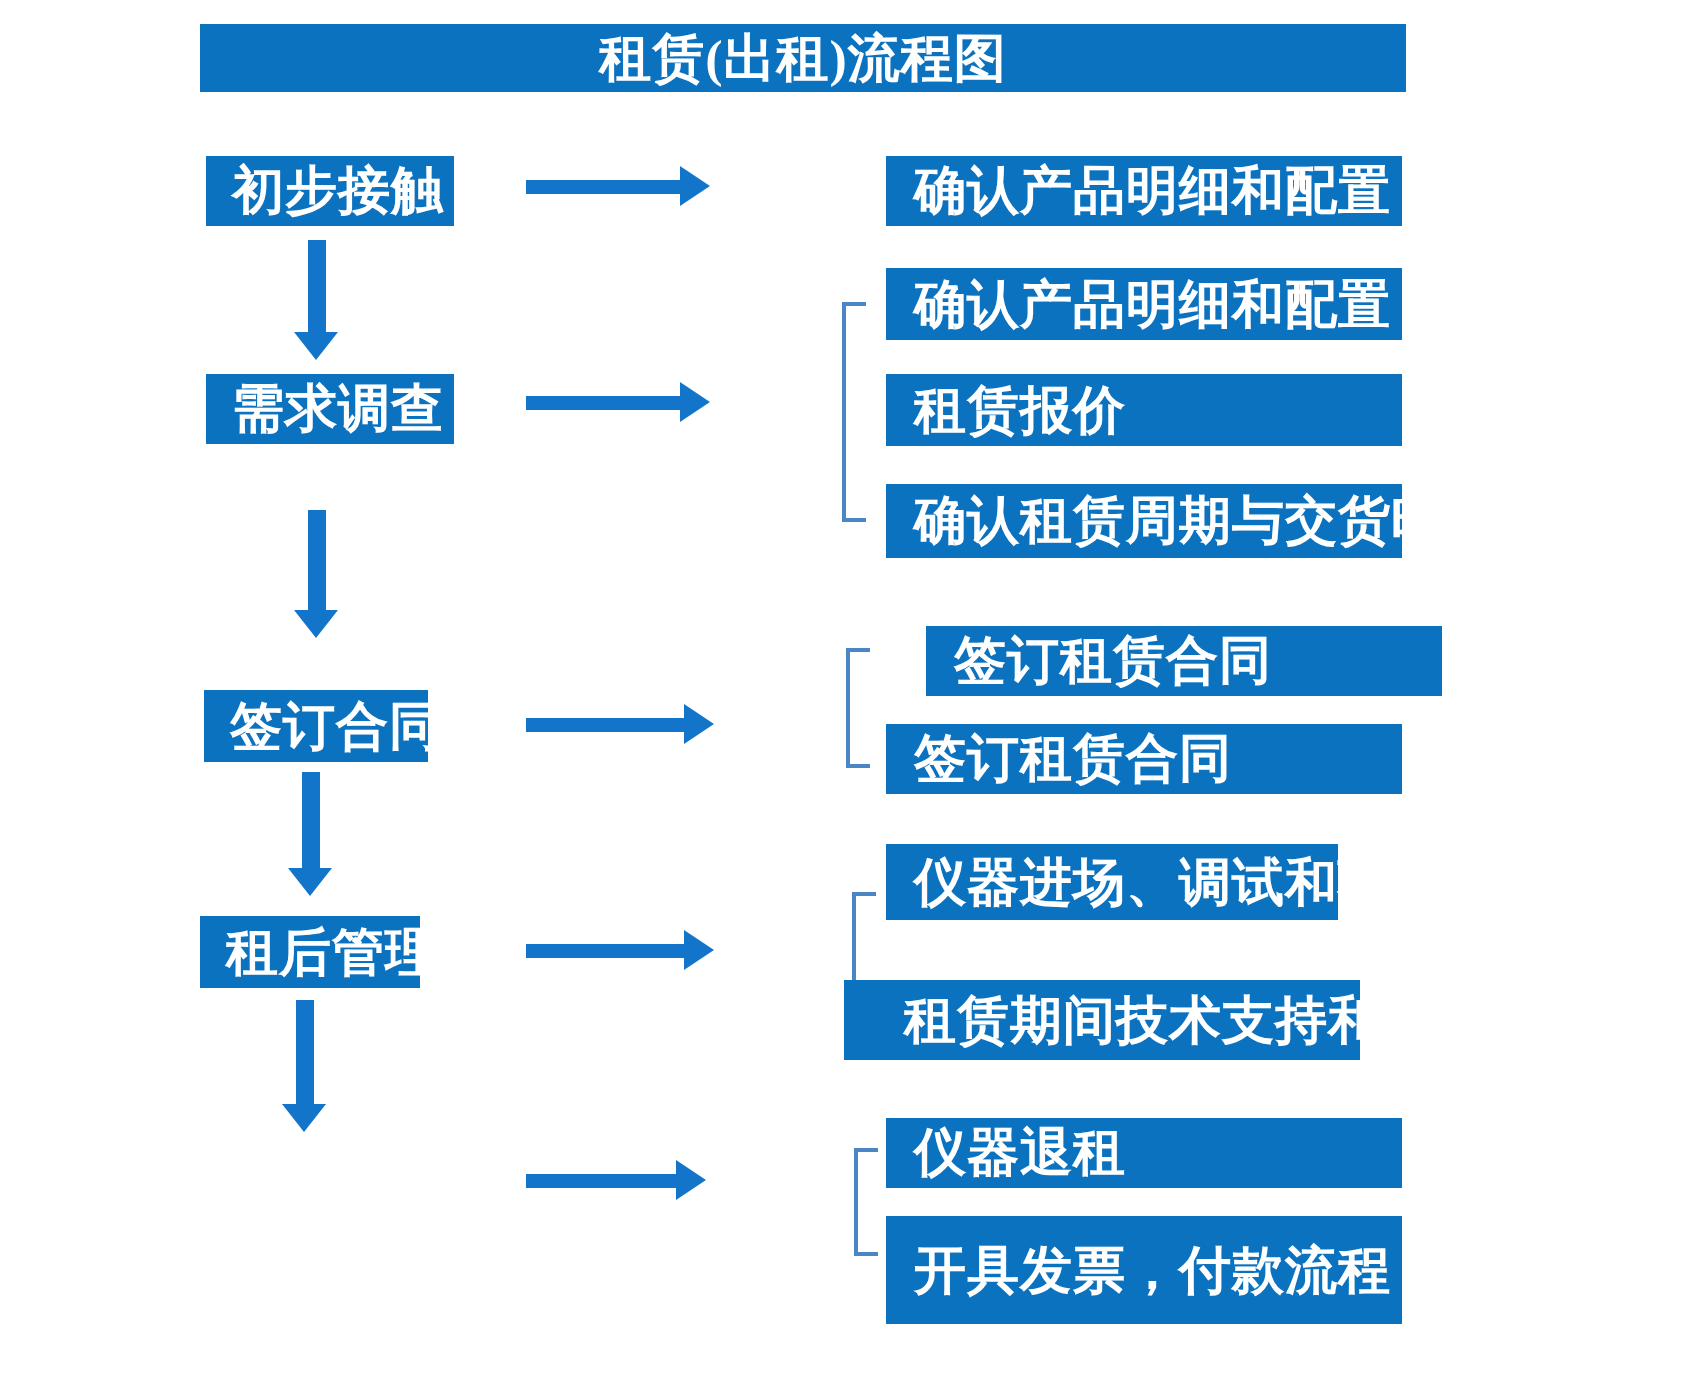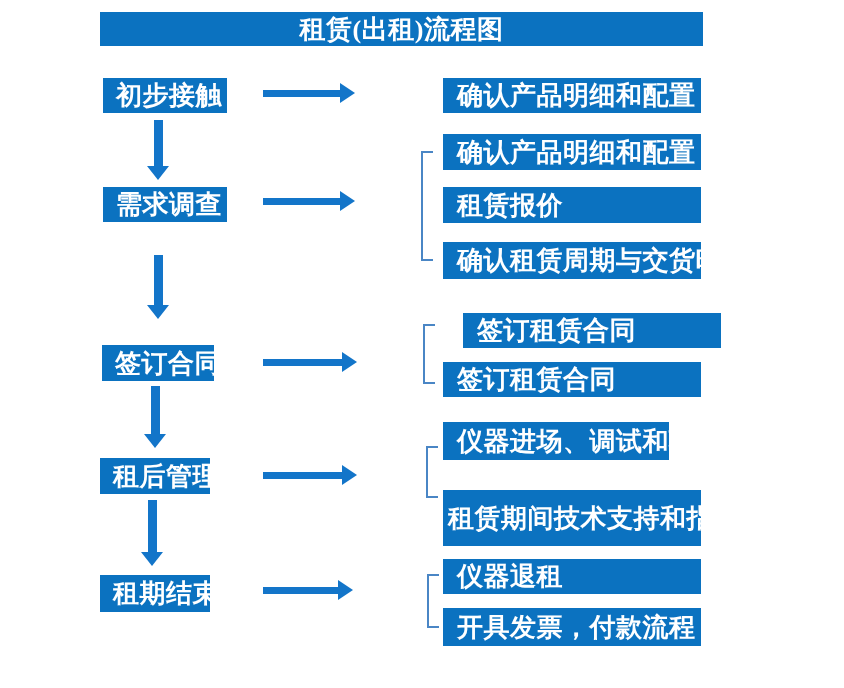--- a/index.html
+++ b/index.html
@@ -76,21 +76,20 @@
 <body>
 
 <div class="stage">
 
   <div class="box title-bar" style="left:100px;top:12px;width:603px;height:34px">租赁(出租)流程图</div>
 
   <div class="box" style="left:103px;top:78px;width:124px;height:35px">初步接触</div>
   <div class="box" style="left:103px;top:187px;width:124px;height:35px">需求调查</div>
   <div class="box" style="left:102px;top:345px;width:112px;height:36px">签订合同</div>
   <div class="box" style="left:100px;top:458px;width:110px;height:36px">租后管理</div>
-  <div class="box" style="left:100px;top:575px;width:110px;height:37px">租期结束</div>
 
   <div class="v-arrow" style="left:147px;top:120px;height:60px">
     <div class="shaft"></div>
     <div class="head"></div>
   </div>
   <div class="v-arrow" style="left:147px;top:255px;height:64px">
     <div class="shaft"></div>
     <div class="head"></div>
   </div>
   <div class="v-arrow" style="left:144px;top:386px;height:62px">
@@ -131,18 +130,18 @@
   <div class="box" style="left:443px;top:78px;width:258px;height:35px;padding-left:14px">确认产品明细和配置</div>
 
   <div class="box" style="left:443px;top:134px;width:258px;height:36px;padding-left:14px">确认产品明细和配置</div>
   <div class="box" style="left:443px;top:187px;width:258px;height:36px;padding-left:14px">租赁报价</div>
   <div class="box" style="left:443px;top:242px;width:258px;height:37px;padding-left:14px">确认租赁周期与交货时间</div>
 
   <div class="box" style="left:463px;top:313px;width:258px;height:35px;padding-left:14px">签订租赁合同</div>
   <div class="box" style="left:443px;top:362px;width:258px;height:35px;padding-left:14px">签订租赁合同</div>
 
   <div class="box" style="left:443px;top:422px;width:226px;height:38px;padding-left:14px">仪器进场、调试和验收</div>
-  <div class="box" style="left:443px;top:490px;width:258px;height:56px;padding-left:5px">租赁期间技术支持和指导</div>
+  <div class="box" style="left:422px;top:490px;width:258px;height:40px;padding-left:30px">租赁期间技术支持和指导</div>
 
   <div class="box" style="left:443px;top:559px;width:258px;height:35px;padding-left:14px">仪器退租</div>
-  <div class="box" style="left:443px;top:608px;width:258px;height:38px;padding-left:14px">开具发票，付款流程</div>
+  <div class="box" style="left:443px;top:608px;width:258px;height:54px;padding-left:14px">开具发票，付款流程</div>
 
 </div>
 
 </body></html>

